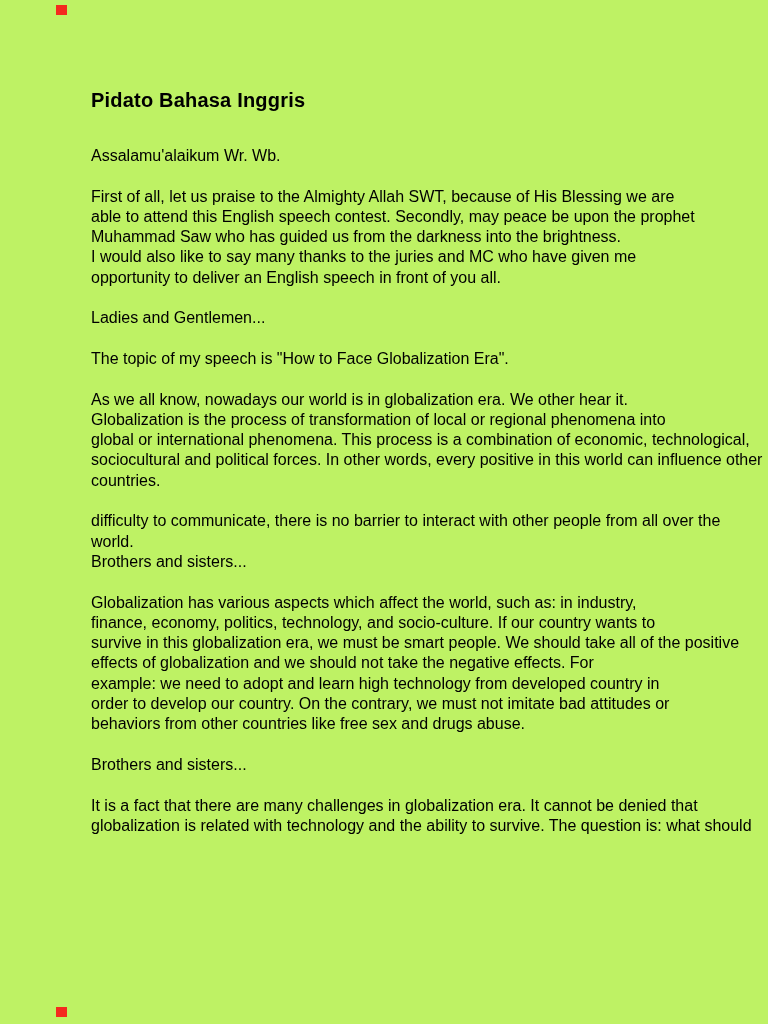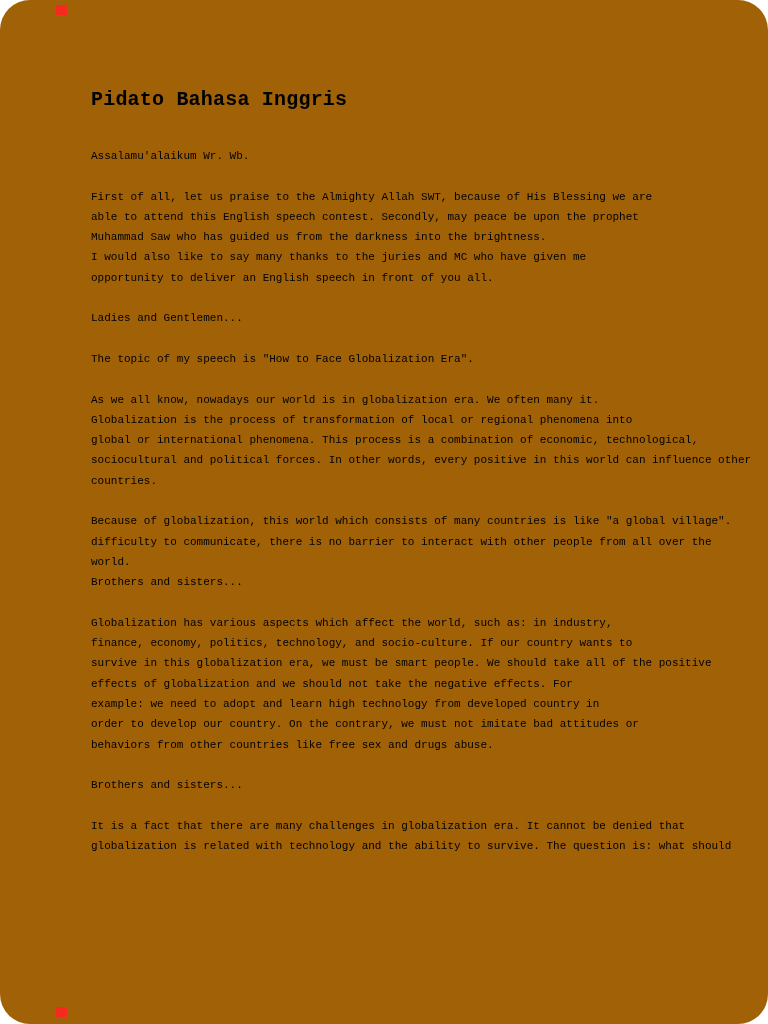--- a/index.html
+++ b/index.html
@@ -1,40 +1,39 @@
 <!DOCTYPE html>
 <html><head>
 <meta charset="utf-8">
 <style>
   html, body { margin: 0; padding: 0; background: #ffffff; }
   .page {
     position: relative;
     width: 768px;
     height: 1024px;
-    background: #a16207;
+    background: #bef264;
     color: #000000;
-    font-family: Liberation Mono, monospace;
+    font-family: Liberation Sans, sans-serif;
     overflow: hidden;
-    border-radius: 30px;
   }
   .content {
     padding: 88px 70px 0 91px;
   }
   .doc-title {
     font-size: 20px;
     font-weight: bold;
     line-height: 24px;
     margin: 0 0 34px 0;
     letter-spacing: 0.2px;
   }
   .para {
     margin: 0 0 20.3px 0;
   }
   .line {
-    font-size: 11px;
+    font-size: 16px;
     line-height: 20.3px;
     white-space: nowrap;
   }
   .corner-marker {
     position: absolute;
     width: 11px;
     height: 10px;
   }
   .corner-marker.top { left: 56px; top: 5px; }
   .corner-marker.bottom { left: 56px; top: 1007px; }
@@ -64,29 +63,28 @@
 
     <div class="para">
       <div class="line">Ladies and Gentlemen...</div>
     </div>
 
     <div class="para">
       <div class="line">The topic of my speech is "How to Face Globalization Era".</div>
     </div>
 
     <div class="para">
-      <div class="line">As we all know, nowadays our world is in globalization era. We often many it.</div>
+      <div class="line">As we all know, nowadays our world is in globalization era. We other hear it.</div>
       <div class="line">Globalization is the process of transformation of local or regional phenomena into</div>
       <div class="line">global or international phenomena. This process is a combination of economic, technological,</div>
       <div class="line">sociocultural and political forces. In other words, every positive in this world can influence other</div>
       <div class="line">countries.</div>
     </div>
 
     <div class="para">
-      <div class="line">Because of globalization, this world which consists of many countries is like "a global village".</div>
       <div class="line">difficulty to communicate, there is no barrier to interact with other people from all over the</div>
       <div class="line">world.</div>
       <div class="line">Brothers and sisters...</div>
     </div>
 
     <div class="para">
       <div class="line">Globalization has various aspects which affect the world, such as: in industry,</div>
       <div class="line">finance, economy, politics, technology, and socio-culture. If our country wants to</div>
       <div class="line">survive in this globalization era, we must be smart people. We should take all of the positive</div>
       <div class="line">effects of globalization and we should not take the negative effects. For</div>

